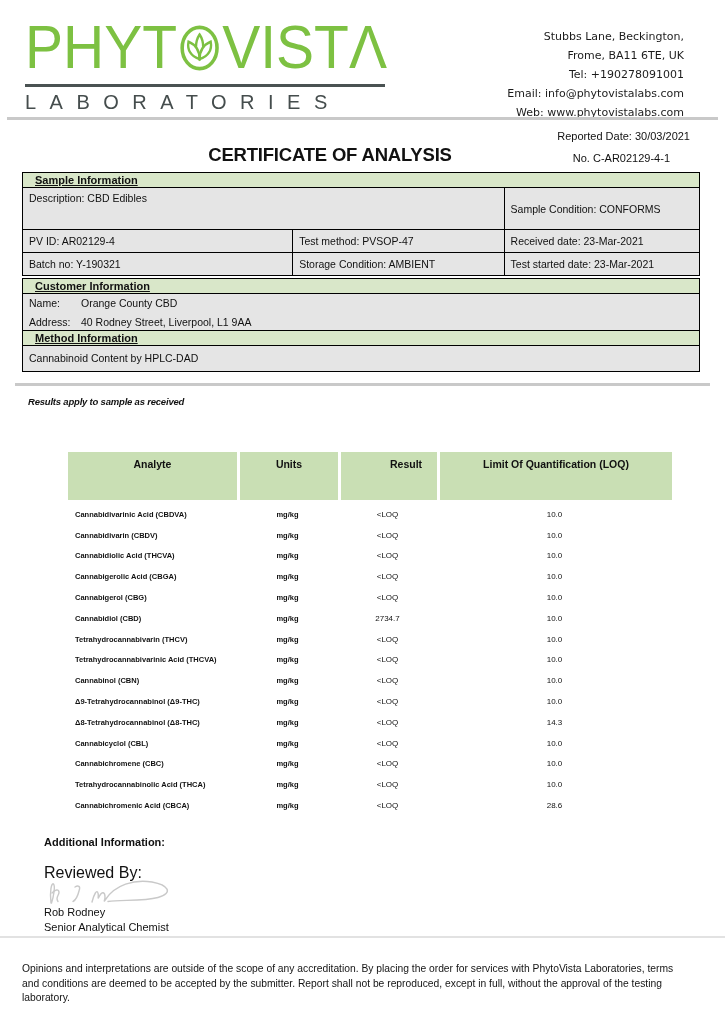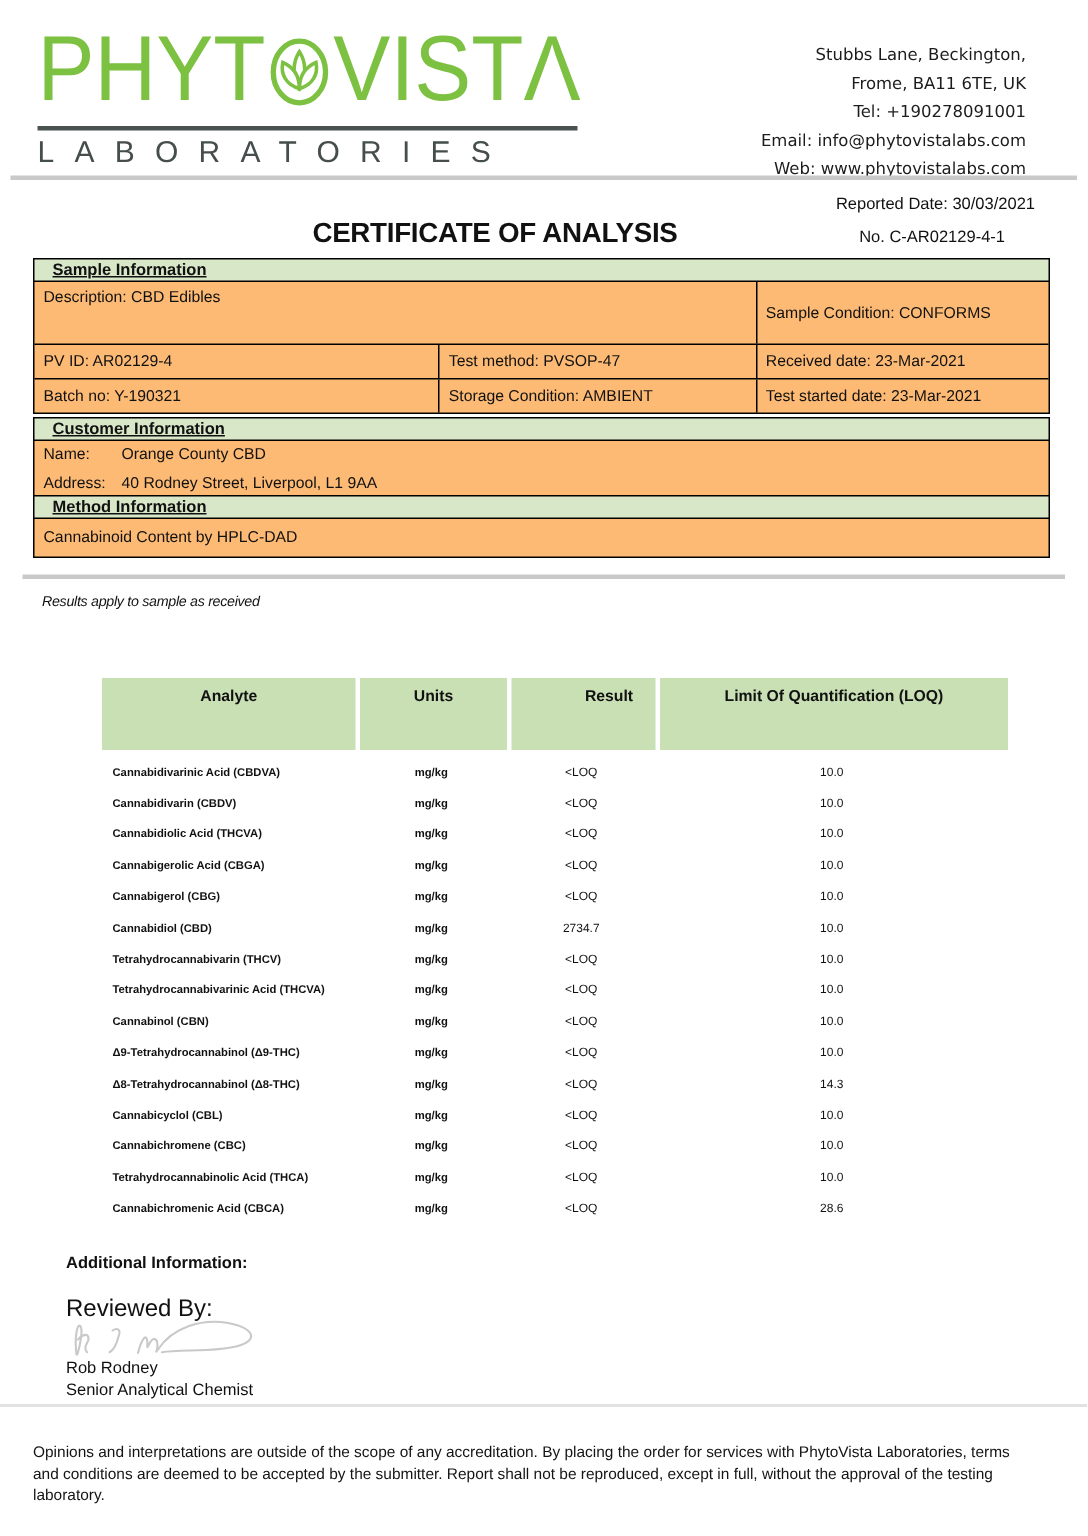--- a/index.html
+++ b/index.html
@@ -23,42 +23,42 @@
   
   .reported-date { position:absolute; right:35px; top:130px; font-size:11px; }
   .cert-title { position:absolute; left:150px; top:144px; width:360px; text-align:center;
                 font-size:18.5px; font-weight:bold; letter-spacing:-0.2px; }
   .cert-no { position:absolute; right:55px; top:152px; font-size:11px; }
 
   
   .greenbar { background:#d9e7c9; border:1px solid #000; font-weight:bold; font-size:11px;
               padding:1px 0 1px 12px; text-decoration:underline; }
   .infotable { position:absolute; left:22px; width:678px; font-size:10.5px; }
-  .ibox { border:1px solid #000; border-top:none; background:#fdba74; }
+  .ibox { border:1px solid #000; border-top:none; background:#e5e5e5; }
   .irow { display:flex; }
   .irow > div { padding:4px 6px; }
   .b-r { border-right:1px solid #000; }
   .b-t { border-top:1px solid #000; }
 
   .desc-row { height:41px; }
   .desc-cell { width:483px; }
   .cond-cell { width:195px; display:flex; align-items:center; }
   .cell-1 { width:271px; } .cell-2 { width:212px; } .cell-3 { width:195px; }
   .std-row { height:23px; align-items:center; }
   .std-row > div { padding-top:0; padding-bottom:0; display:flex; align-items:center; height:100%; }
 
   .cust-box { padding:3px 6px 5px 6px; }
   .cust-line { display:flex; }
   .cust-label { min-width:52px; }
   .cust-gap { height:7px; }
   .method-box { padding:6px 6px 7px 6px; }
 
   
   .results-rule { position:absolute; left:15px; top:383px; width:695px; height:3px; background:#c9c9c9; }
-  .results-note { position:absolute; left:28px; top:396px; font-size:9.5px; font-weight:normal;
+  .results-note { position:absolute; left:28px; top:396px; font-size:9.5px; font-weight:bold;
                   font-style:italic; letter-spacing:-0.2px; }
 
   .rtable { position:absolute; left:68px; top:452px; width:604px; }
   .rhead { display:flex; height:48px; }
   .rhead span { background:#c9dfb4; font-weight:bold; font-size:10.5px; text-align:center; padding-top:6px; }
   .h-analyte { width:169px; margin-right:3px; }
   .h-units { width:98px; margin-right:3px; }
   .h-result { width:96px; margin-right:3px;padding-left:34px; }
   .h-loq { width:232px; }
   .rbody { margin-top:4px; }

